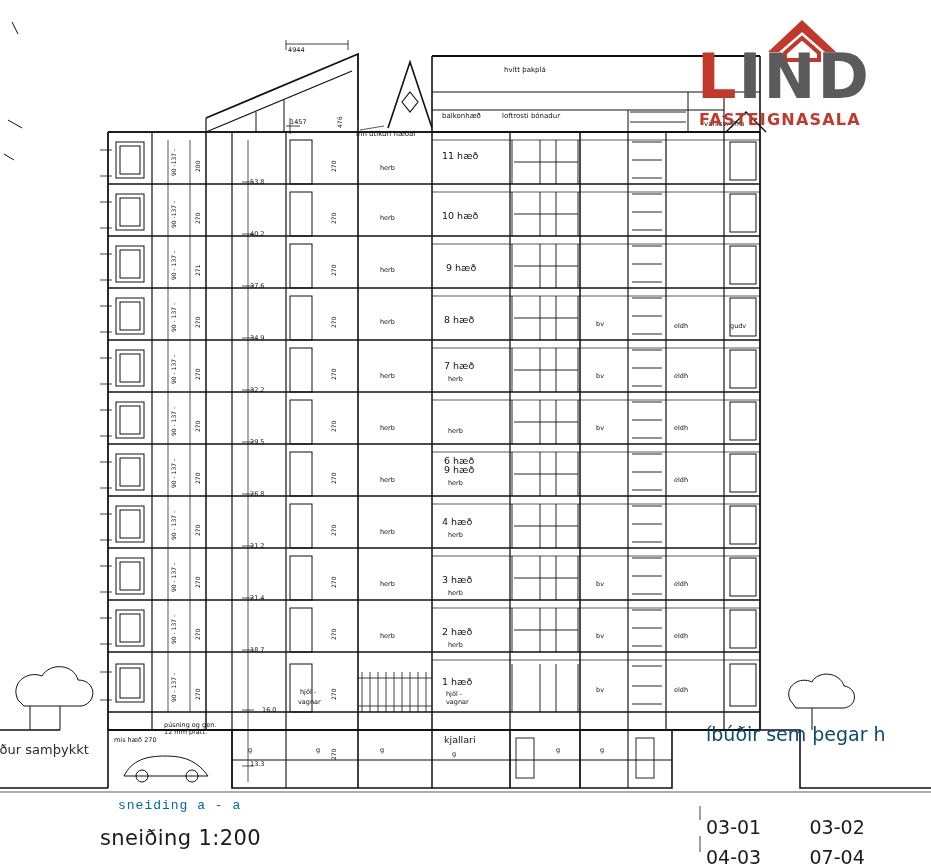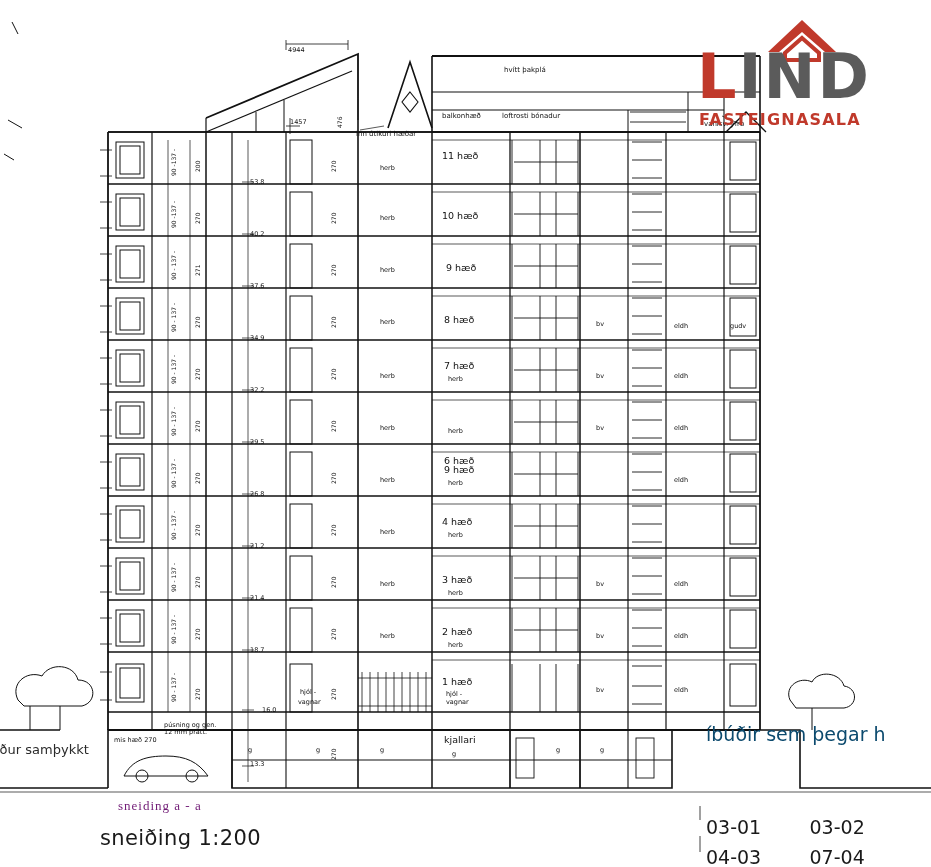--- a/index.html
+++ b/index.html
@@ -34,22 +34,22 @@
   
   .dwg { position:absolute; left:0; top:0; width:931px; height:867px; }
 
   .cap-main {
     position:absolute; left:100px; top:826px;
     font-family:"DejaVu Sans", sans-serif;
     font-size:21px; color:#1a1a1a; letter-spacing:.4px;
   }
   .cap-sub {
     position:absolute; left:118px; top:798px;
-    font-family:Liberation Serif, serif;
-    font-size:13px; color:#701a75; letter-spacing:1px;
+    font-family:Liberation Mono, monospace;
+    font-size:13px; color:#0369a1; letter-spacing:1px;
   }
   .cap-left {
     position:absolute; left:-4px; top:742px;
     font-family:"DejaVu Sans", sans-serif;
     font-size:13px; color:#2b2b2b;
   }
   .note-right {
     position:absolute; left:706px; top:723px;
     font-family:"DejaVu Sans", sans-serif;
     font-size:19px; color:#0c4a6e;

